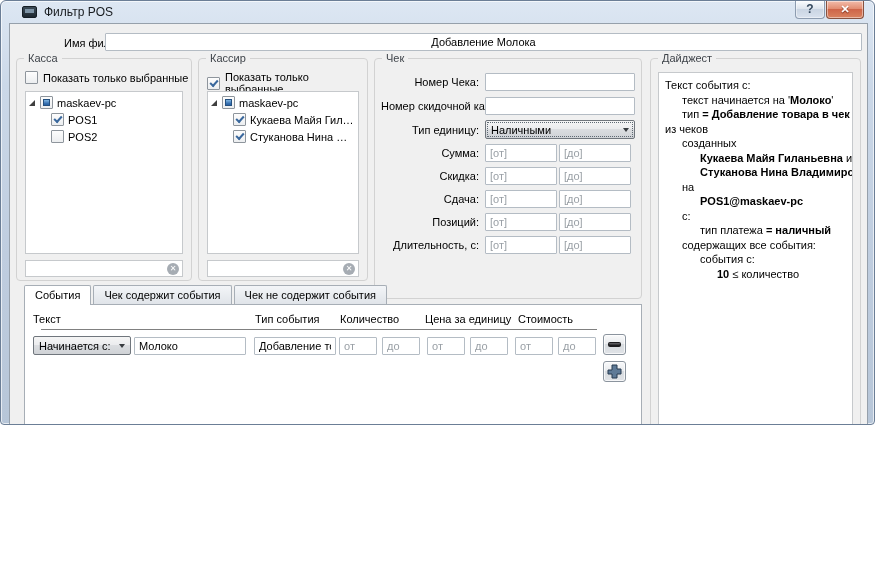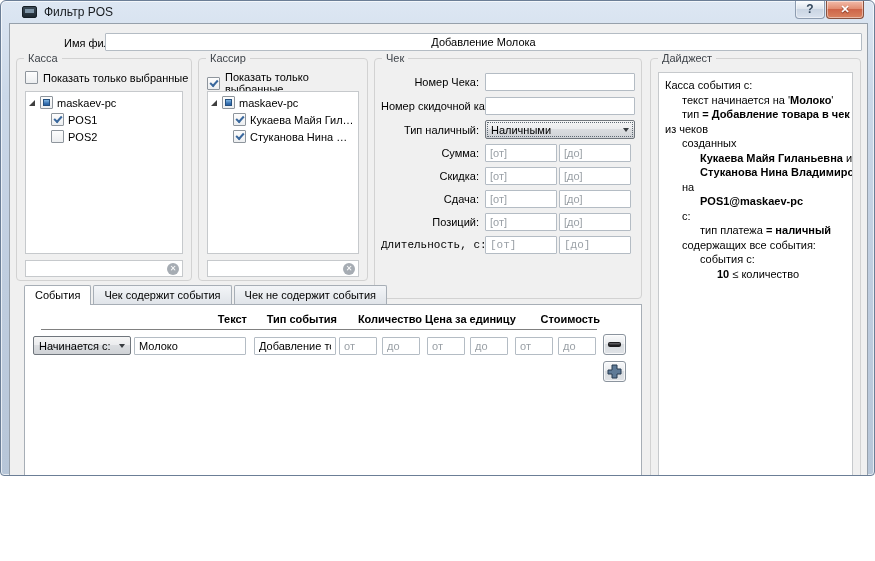--- a/index.html
+++ b/index.html
@@ -1,20 +1,20 @@
 <!DOCTYPE html>
 <html><head>
 <meta charset="utf-8">
 <style>
   * { box-sizing:border-box; margin:0; padding:0; }
   html,body { width:875px; height:561px; overflow:hidden; }
   body { font-family:"Liberation Sans",sans-serif; font-size:11px; color:#000; background:#fff; }
 
   
-  .window { position:relative; width:875px; height:476px;
+  .window { position:relative; width:875px; height:425px;
     background:linear-gradient(180deg,#dde7f3 0%,#cbd8e8 20%,#bfcddf 60%,#b7c6d8 100%);
     border:1px solid #6b7e96; border-radius:6px 6px 4px 4px; overflow:hidden;
     box-shadow: inset 0 0 0 1px rgba(255,255,255,.65); }
   .titlebar { position:absolute; top:0; left:0; right:0; height:22px; }
   .app-icon { position:absolute; left:21px; top:5px; width:15px; height:12px;
     background:linear-gradient(#3c4b57,#1d2830); border:1px solid #141d24; border-radius:2px; }
   .app-icon::after { content:""; position:absolute; left:2px; top:2px; right:2px; height:4px;
     background:#7d93a5; }
   .title-text { position:absolute; left:43px; top:4px; font-size:12px; color:#171b1f; white-space:nowrap; }
 
@@ -95,21 +95,21 @@
 
   
   .tabsrow { position:absolute; left:14px; top:261px; display:flex; align-items:flex-end; z-index:2; }
   .tab { height:19px; padding:3px 10px 0; border:1px solid #a7aeb6; border-bottom:none;
     border-radius:2px 2px 0 0; background:linear-gradient(#f3f5f8,#e0e4e9); margin-right:2px;
     white-space:nowrap; }
   .tab.active { height:20px; background:#fff; position:relative; margin-bottom:-1px; z-index:3; }
   .tabpanel { position:absolute; left:14px; top:280px; width:618px; height:203px;
     background:#fff; border:1px solid #a7aeb6; z-index:1; }
 
-  .th { position:absolute; top:8px; font-weight:bold; text-align:right; white-space:nowrap; }
+  .th { position:absolute; top:8px; font-weight:normal; text-align:left; white-space:nowrap; }
   .th0 { left:8px;   width:214px; }
   .th1 { left:230px; width:82px; }
   .th2 { left:315px; width:82px; }
   .th3 { left:400px; width:90px; }
   .th4 { left:493px; width:82px; }
   .thline { position:absolute; left:16px; top:24px; width:556px; border-top:1px solid #808080; }
 
   .erow { position:absolute; left:8px; top:30px; display:flex; align-items:center; height:21px; }
   .e-combo { width:98px; margin-right:3px; }
   .e-text  { width:112px; margin-right:8px; }
@@ -207,21 +207,21 @@
 
       <div class="crow" style="top:13px;">
         <span class="clabel">Номер Чека:</span>
         <input class="txt cinput" value="" style="">
       </div>
       <div class="crow" style="top:37px;">
         <span class="clabel">Номер скидочной карты:</span>
         <input class="txt cinput" value="" style="">
       </div>
       <div class="crow" style="top:61px;">
-        <span class="clabel">Тип наличный:</span>
+        <span class="clabel">Тип единицу:</span>
         <div class="combo focused cinput">
           <span>Наличными</span>
           <span class="arr"></span>
         </div>
       </div>
 
       <div class="crow" style="top:84px;">
         <span class="clabel">Сумма:</span>
         <input class="txt rng" placeholder="[от]" style="">
         <input class="txt rng" placeholder="[до]" style="">
@@ -234,31 +234,31 @@
       <div class="crow" style="top:130px;">
         <span class="clabel">Сдача:</span>
         <input class="txt rng" placeholder="[от]" style="">
         <input class="txt rng" placeholder="[до]" style="">
       </div>
       <div class="crow" style="top:153px;">
         <span class="clabel">Позиций:</span>
         <input class="txt rng" placeholder="[от]" style="">
         <input class="txt rng" placeholder="[до]" style="">
       </div>
-      <div class="crow" style="top:176px;font-family:Liberation Mono, monospace;">
+      <div class="crow" style="top:176px;">
         <span class="clabel">Длительность, с:</span>
         <input class="txt rng" placeholder="[от]" style="">
         <input class="txt rng" placeholder="[до]" style="">
       </div>
     </div>
 
     <div class="group" style="left:640px; top:34px; width:211px; height:455px;">
       <div class="glabel">Дайджест</div>
       <div class="digest-panel">
-        <div class="dline ind0"><span>Касса события с:</span><b></b><span></span></div>
+        <div class="dline ind0"><span>Текст события с:</span><b></b><span></span></div>
         <div class="dline ind1"><span>текст начинается на '</span><b>Молоко</b><span>'</span></div>
         <div class="dline ind1"><span>тип </span><b>= Добавление товара в чек</b><span></span></div>
         <div class="dline ind0"><span>из чеков</span><b></b><span></span></div>
         <div class="dline ind1"><span>созданных</span><b></b><span></span></div>
         <div class="dline ind2"><span></span><b>Кукаева Майя Гиланьевна</b><span> или</span></div>
         <div class="dline ind2"><span></span><b>Стуканова Нина Владимировна</b><span></span></div>
         <div class="dline ind1"><span>на</span><b></b><span></span></div>
         <div class="dline ind2"><span></span><b>POS1@maskaev-pc</b><span></span></div>
         <div class="dline ind1"><span>с:</span><b></b><span></span></div>
         <div class="dline ind2"><span>тип платежа </span><b>= наличный</b><span></span></div>

